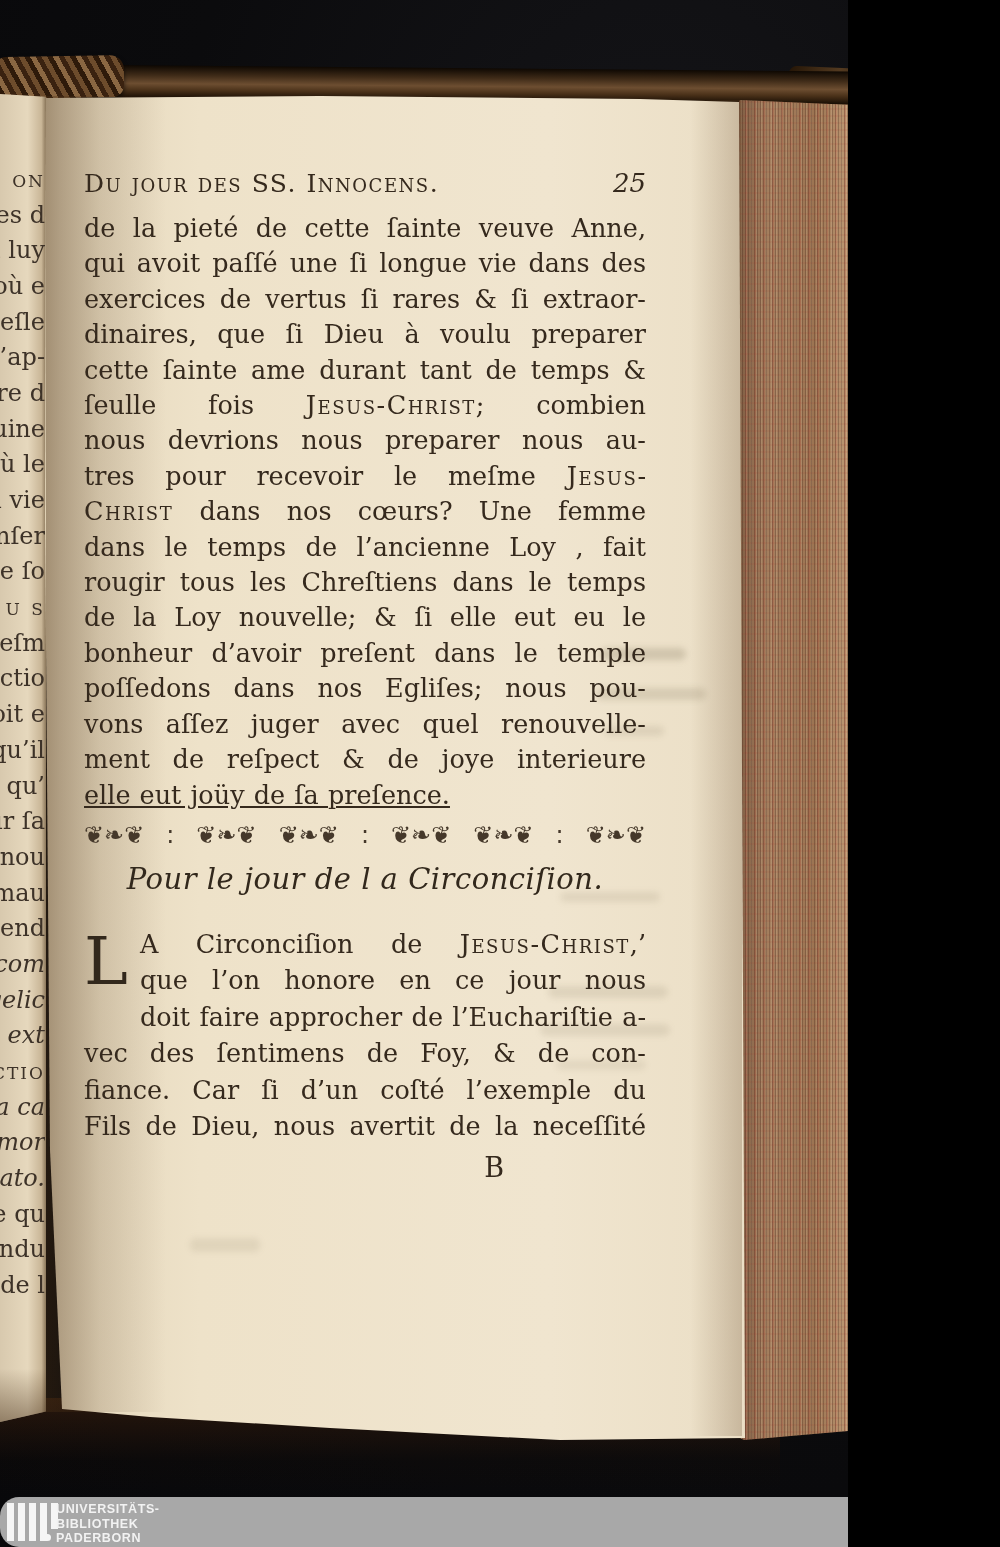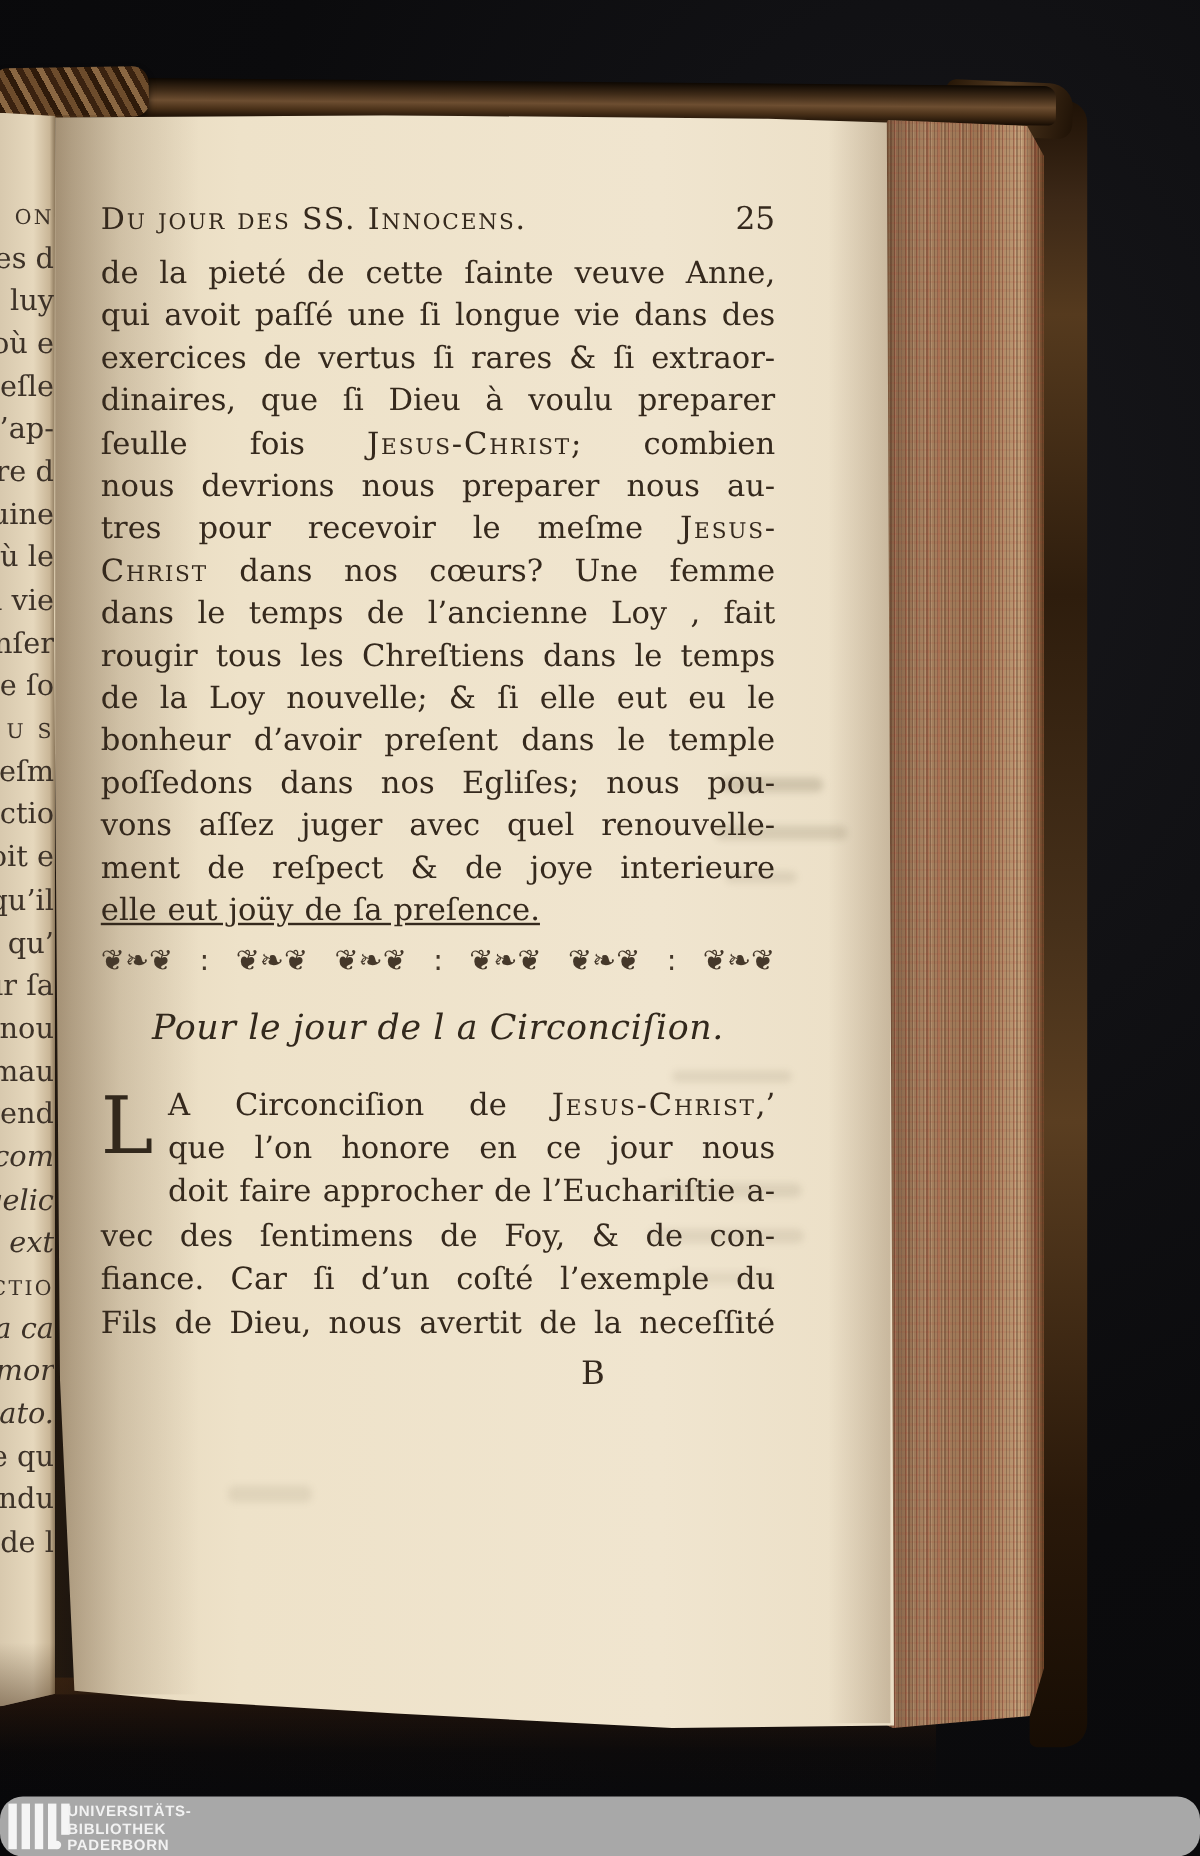--- a/index.html
+++ b/index.html
@@ -1,16 +1,16 @@
 <!DOCTYPE html>
 <html><head>
 <meta charset="utf-8">
 <style>
   html,body{margin:0;padding:0;background:#000;}
-  #canvas{position:relative;width:1000px;height:1547px;overflow:hidden;
+  #canvas{position:relative;width:848px;height:1547px;overflow:hidden;
           background:radial-gradient(ellipse at 78% 28%, #17171b 0%, #0b0b0d 55%, #08080a 100%);
           font-family:"DejaVu Serif","Liberation Serif",serif;}
   .abs{position:absolute;}
 
   
   .bottom-glow{left:0;top:1398px;width:780px;height:96px;z-index:1;
     background:linear-gradient(180deg, rgba(66,34,13,0.55), rgba(25,13,5,0.15) 65%, rgba(0,0,0,0));}
   .cover{left:858px;top:84px;width:48px;height:1372px;z-index:2;border-radius:4px 18px 20px 6px;
     background:linear-gradient(180deg,#1f1206,#3c2817 6%,#553a1e 13%,#2e1d0d 30%,#46301a 50%,#5a3e21 62%,#2a190a 85%,#170d04);}
   .corner-top{left:788px;top:68px;width:106px;height:46px;z-index:3;transform:rotate(2.5deg);
@@ -41,30 +41,30 @@
   .gutter-shadow{left:46px;top:96px;width:120px;height:1316px;z-index:8;
     background:linear-gradient(90deg, rgba(74,48,22,0.40), rgba(74,48,22,0.15) 45%, rgba(74,48,22,0));}
   .right-shade{left:690px;top:100px;width:52px;height:1336px;z-index:8;
     background:linear-gradient(90deg, rgba(0,0,0,0), rgba(96,66,36,0.25));}
   .smudge{z-index:8;border-radius:6px;filter:blur(3px);background:rgba(128,116,90,0.26);}
 
   
   .column{left:84px;top:168px;width:562px;z-index:9;color:#35291d;}
   .hdr{display:flex;align-items:baseline;font-size:25px;letter-spacing:1.5px;}
   .hdr .t{flex:1;text-align:left;padding-right:40px;}
-  .hdr .n{width:60px;text-align:right;font-size:26px;letter-spacing:0;}
+  .hdr .n{width:60px;text-align:right;font-size:26px;letter-spacing:0;font-style:italic;}
   .sc{font-variant:small-caps;letter-spacing:1.5px;}
   .body1{margin-top:13px;}
   .ln{font-size:25.5px;line-height:35.4px;text-align:justify;text-align-last:justify;
       word-spacing:1px;white-space:normal;}
   .ln.last{text-align-last:left;text-decoration:underline;}
   .p2 .ln{line-height:36.4px;}
   .ornament{margin-top:3px;height:38px;line-height:38px;font-size:24px;color:#45382a;
       font-family:"DejaVu Sans",sans-serif;text-align:justify;text-align-last:justify;}
-  .heading{margin-top:14px;height:46px;line-height:46px;font-style:italic;font-size:29px;
+  .heading{margin-top:2px;height:46px;line-height:46px;font-style:italic;font-size:29px;
       text-align:center;letter-spacing:0.5px;color:#32281c;}
   .p2{margin-top:24px;}
   .dropcap{float:left;font-size:66px;line-height:60px;height:70px;width:46px;margin:6px 10px 0 0;color:#32281c;}
   .catchword{margin-top:8px;text-align:right;padding-right:142px;font-size:27px;}
 
   
   .frags{left:0;top:161px;width:45px;height:1146px;z-index:9;overflow:hidden;color:#3d3228;}
   .frag{height:35.7px;display:flex;align-items:center;justify-content:flex-end;
         white-space:nowrap;font-size:24px;}
   .frag.it{font-style:italic;}
@@ -143,20 +143,21 @@
   <div class="abs column">
     <div class="hdr">
       <span class="t"><span class="sc">Du jour des</span> SS. <span class="sc">Innocens</span>.</span>
       <span class="n">25</span>
     </div>
     <div class="body1">
         <div class="ln">de la pieté de cette ſainte veuve Anne,</div>
         <div class="ln">qui avoit paſſé une ſi longue vie dans des</div>
         <div class="ln">exercices de vertus ſi rares &amp; ſi extraor-</div>
         <div class="ln">dinaires, que ſi Dieu à voulu preparer</div>
+        <div class="ln">cette ſainte ame durant tant de temps &amp;</div>
         <div class="ln">ſeulle fois <span class="sc">Jesus-Christ</span>; combien</div>
         <div class="ln">nous devrions nous preparer nous au-</div>
         <div class="ln">tres pour recevoir le meſme <span class="sc">Jesus</span>-</div>
         <div class="ln"><span class="sc">Christ</span> dans nos cœurs? Une femme</div>
         <div class="ln">dans le temps de l’ancienne Loy , fait</div>
         <div class="ln">rougir tous les Chreſtiens dans le temps</div>
         <div class="ln">de la Loy nouvelle; &amp; ſi elle eut eu le</div>
         <div class="ln">bonheur d’avoir preſent dans le temple</div>
         <div class="ln">poſſedons dans nos Egliſes; nous pou-</div>
         <div class="ln">vons aſſez juger avec quel renouvelle-</div>

